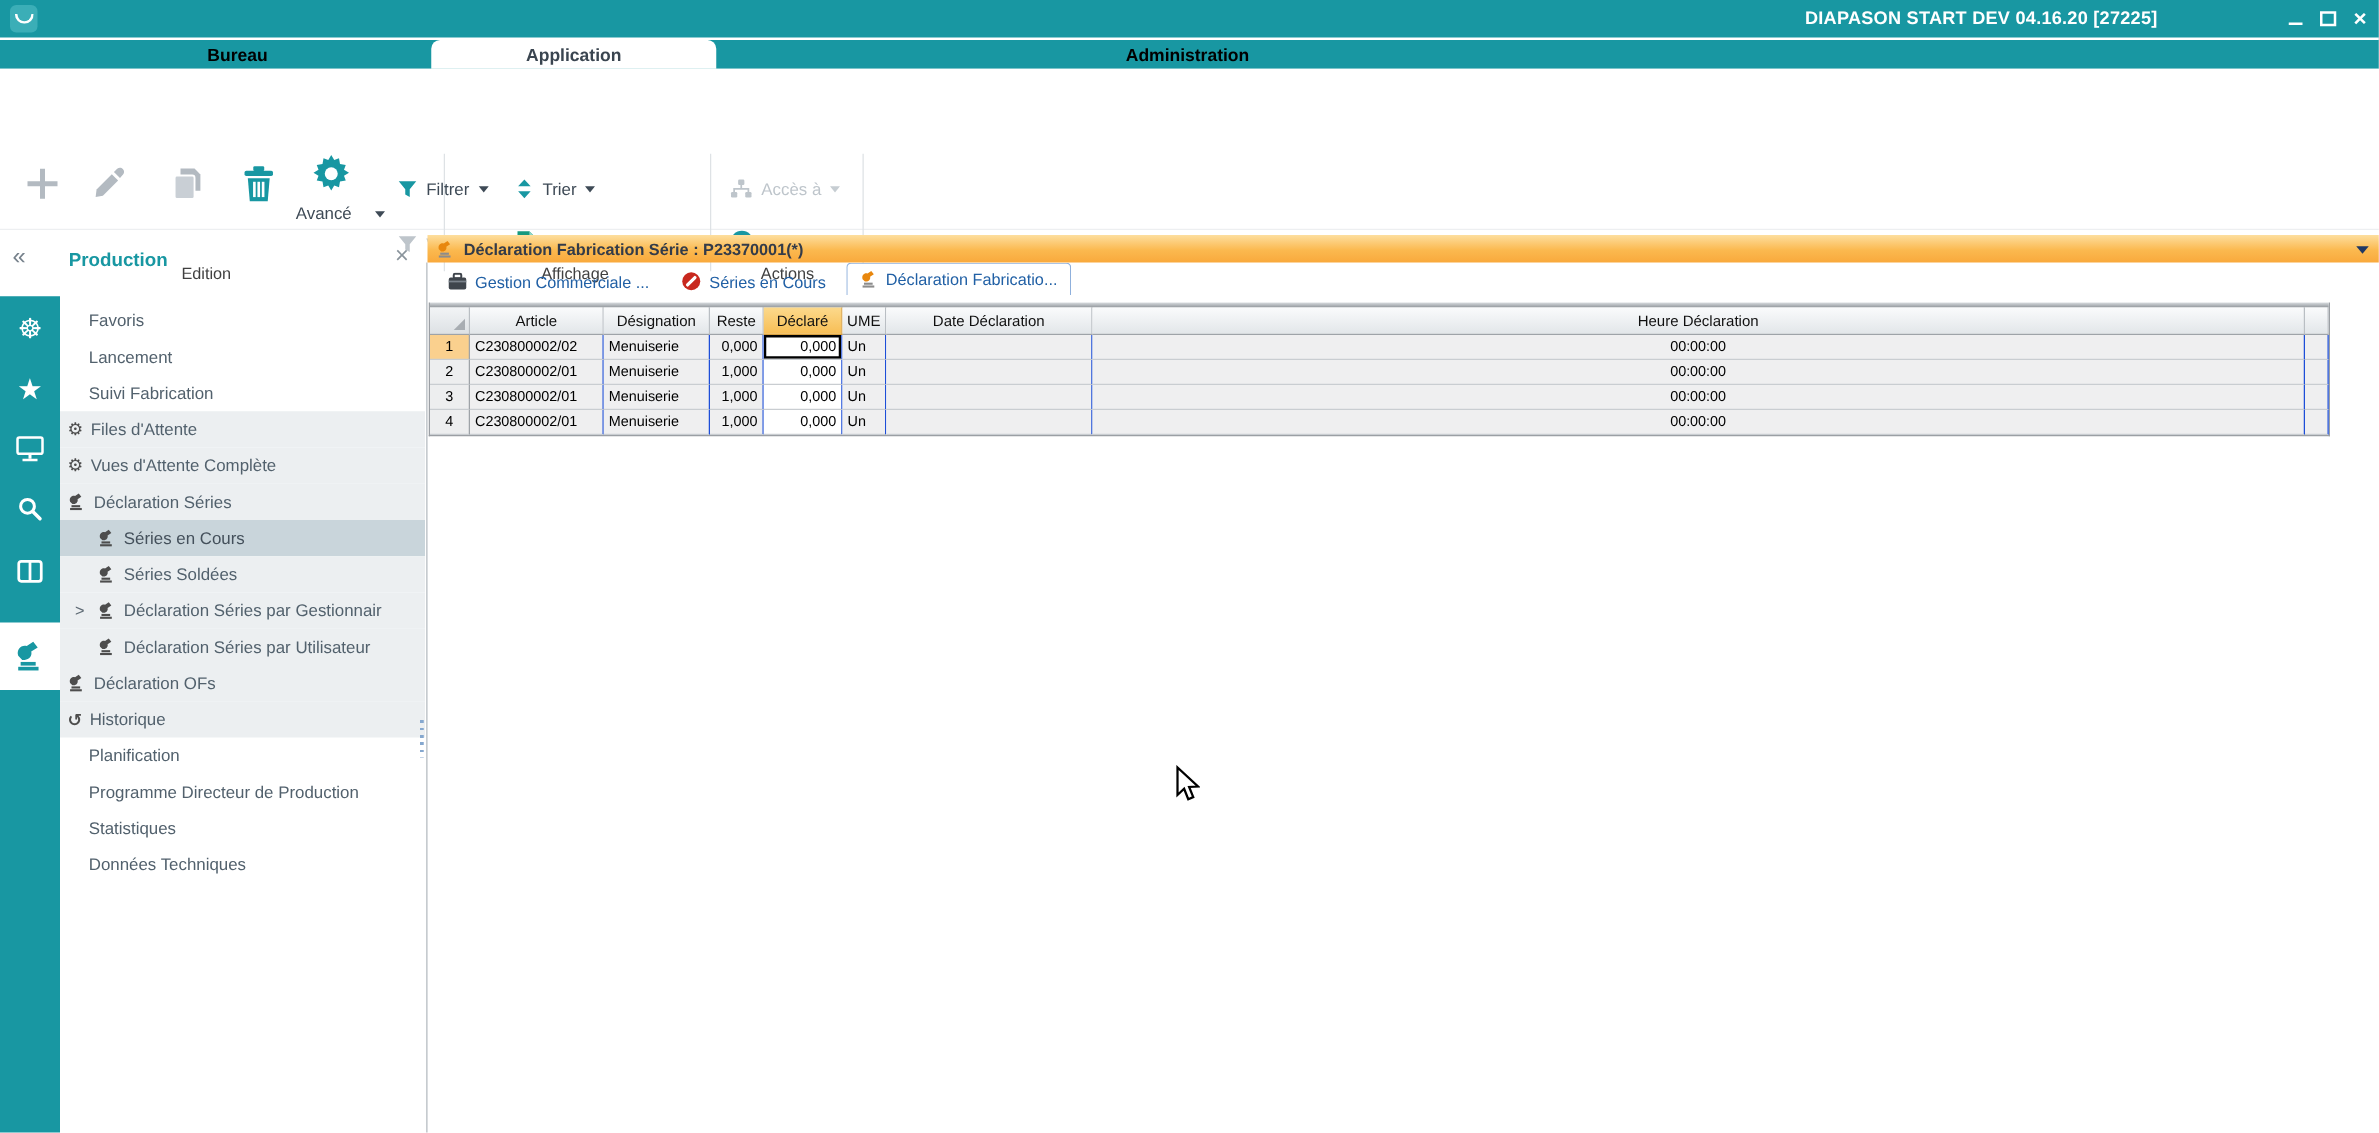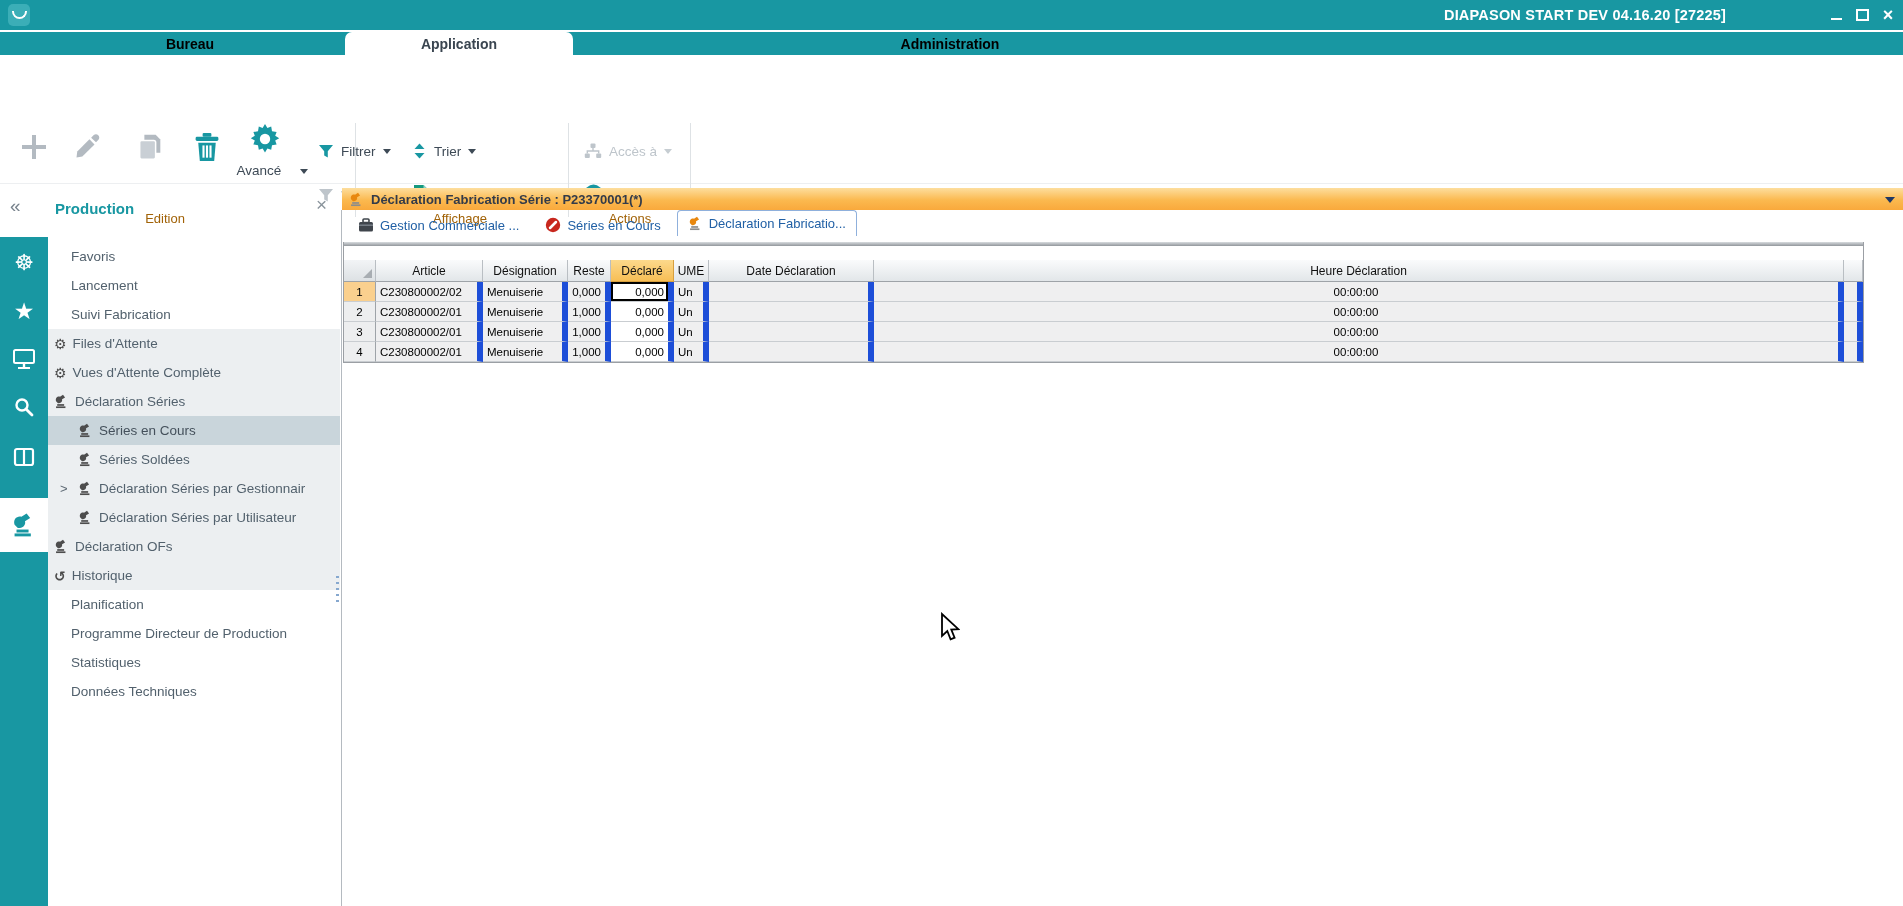--- a/index.html
+++ b/index.html
@@ -27,21 +27,21 @@
   .rtab.active{background:#ffffff;color:#3A4550;border-radius:7px 7px 0 0;}
 
   
   #ribbon{left:0;top:55px;width:1903px;height:128px;background:#fff;border-bottom:1px solid #EDEFF1;}
   .big-icon{position:absolute;width:44px;height:44px;display:flex;align-items:center;justify-content:center;}
   .vsep{position:absolute;top:68px;height:94px;width:1px;background:#DEE2E5;}
   .tool-btn{position:absolute;height:22px;display:flex;align-items:center;gap:7px;font-size:13.5px;color:#3E4A56;white-space:nowrap;}
   .tool-btn.disabled{color:#BEC5CB;}
   .caret{width:0;height:0;border-left:4.5px solid transparent;border-right:4.5px solid transparent;border-top:5.5px solid #3E4A56;}
   .caret.dis{border-top-color:#C6CDD2;}
-  .group-label{position:absolute;top:156px;font-size:13px;color:#a16207;text-align:center;}
+  .group-label{position:absolute;top:156px;font-size:13px;color:#404040;text-align:center;}
   #avance{position:absolute;left:221px;top:108px;width:76px;text-align:center;font-size:13.5px;color:#3E4A56;}
   #avance-caret{position:absolute;left:300px;top:114px;}
 
   
   #side-collapse{left:10px;top:196px;font-size:19px;color:#77828C;line-height:20px;}
   #side-title{left:55px;top:200px;font-size:15px;font-weight:bold;color:#1897A2;}
   #side-close{left:316px;top:195px;font-size:19px;color:#8A949C;line-height:20px;}
 
   
   #iconstrip{left:0;top:237px;width:48px;height:669px;background:#1897A2;}
@@ -70,25 +70,25 @@
   #doc-tabs{left:342px;top:210px;width:1561px;height:26px;display:flex;align-items:flex-end;padding-left:6px;gap:6px;box-sizing:border-box;}
   .doc-tab{height:22px;display:flex;align-items:center;gap:6px;padding:0 10px;font-size:13px;color:#2160A5;white-space:nowrap;}
   .doc-tab.active{border:1px solid #8FB0DC;border-bottom:none;border-radius:4px 4px 0 0;background:#fff;height:25px;}
 
   
   #grid{left:343px;top:242px;width:1519px;border:1px solid #9B9FA4;border-top:none;box-sizing:content-box;}
   #grid-band{height:4px;background:linear-gradient(#D8DCDF,#92979C);}
   .grow{display:grid;grid-template-columns:32px 107px 85px 43px 63px 35px 165px 970px 19px;}
   .hcell{height:22px;box-sizing:border-box;background:linear-gradient(#FAFBFC,#E2E6E9);
     border-right:1px solid #B9BEC3;border-bottom:1px solid #9EA3A8;
-    display:flex;align-items:center;justify-content:center;font-size:12px;color:#101010;overflow:hidden;margin-top:14px;}
+    display:flex;align-items:center;justify-content:center;font-size:12px;color:#101010;overflow:hidden;}
   .hcell.declare{background:linear-gradient(#FCD98C,#F7BE55);border-right-color:#D79F3E;border-bottom-color:#D79F3E;}
   .hcell.corner{position:relative;background:linear-gradient(#F2F4F6,#DDE1E4);}
   .hcell.corner::after{content:"";position:absolute;right:3px;bottom:3px;border-left:9px solid transparent;border-bottom:9px solid #A8ADB2;}
-  .cell{height:20px;box-sizing:border-box;background:#EFEFF0;border-right:6px solid #1d4ed8;border-bottom:1px solid #C9CDD1;
+  .cell{height:20px;box-sizing:border-box;background:#EFEFF0;border-right:1px solid #1d4ed8;border-bottom:1px solid #C9CDD1;
     font-size:11.5px;color:#000;display:flex;align-items:center;padding:0 4px;overflow:hidden;white-space:nowrap;}
   .cell.num{justify-content:center;background:#EDEEEF;border-right:1px solid #9EA3A8;padding:0;}
   .cell.num.cur{background:#FAD08E;}
   .cell.white{background:#ffffff;}
   .cell.right{justify-content:flex-end;}
   .cell.center{justify-content:center;padding:0;}
   .cell.focus{box-shadow:inset 0 0 0 2px #000;}
 
   
   #cursor{left:938px;top:612px;}

